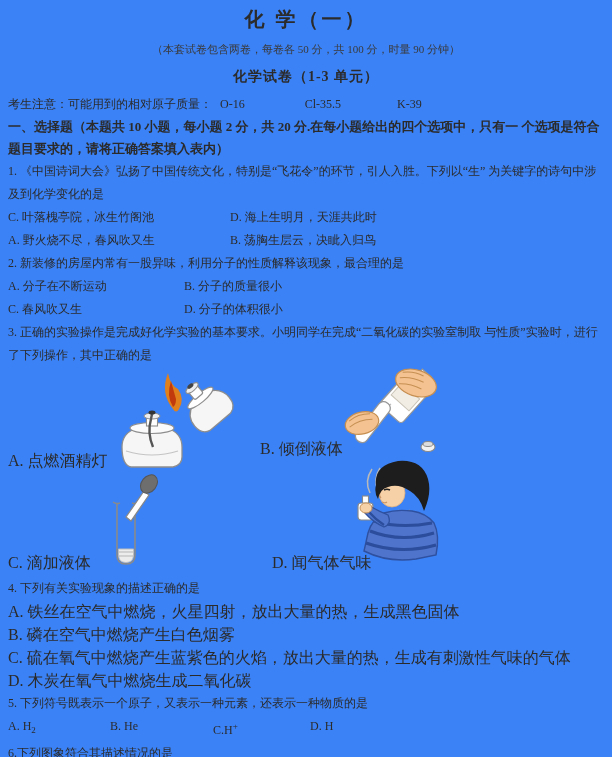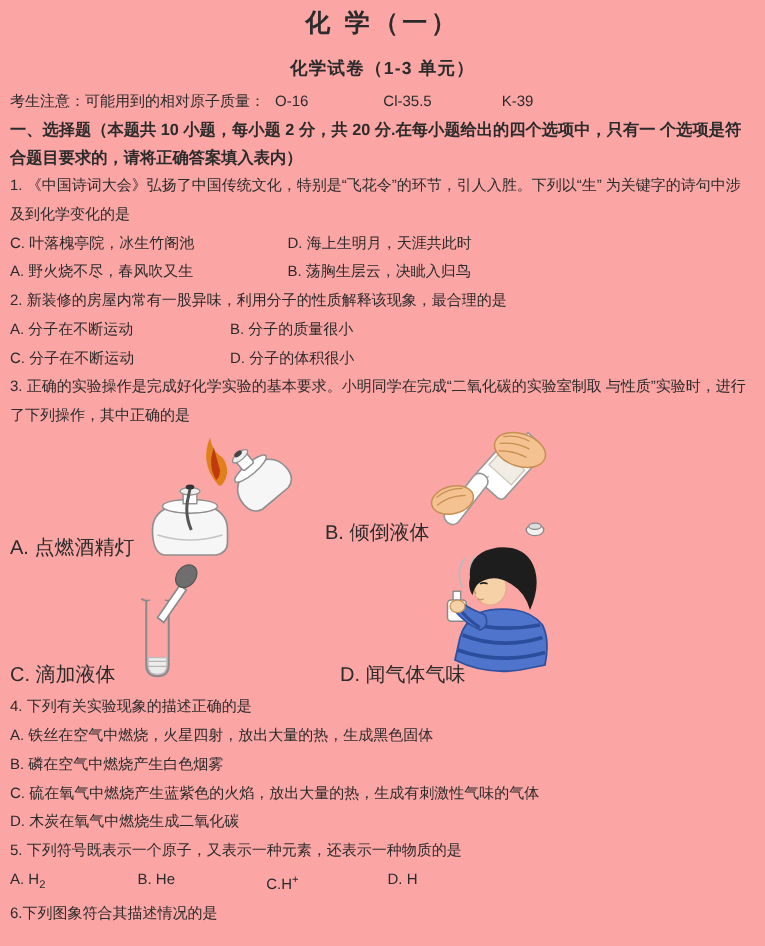--- a/index.html
+++ b/index.html
@@ -1,49 +1,50 @@
 <!DOCTYPE html>
 <html><head>
 <meta charset="utf-8">
 <style>
   html,body{margin:0;padding:0;background:#ffffff;}
   .page{
     width:612px;height:757px;box-sizing:border-box;
-    background:#fca5a5;color:#2b2b2b;position:relative;overflow:hidden;
+    background:#3b82f6;color:#2b2b2b;position:relative;overflow:hidden;
     padding:4px 8px 0 8px;
-    font-family:Liberation Sans, sans-serif;
+    font-family:Liberation Serif, serif;
   }
   .title{text-align:center;font-weight:bold;font-size:20px;line-height:30px;letter-spacing:3px;}
   .subtitle{text-align:center;font-size:11px;line-height:16px;margin-top:7px;color:#3a3a3a;}
   .paper-title{text-align:center;font-weight:bold;font-size:14px;line-height:24px;margin-top:8px;letter-spacing:1px;}
   .notice{font-size:12px;line-height:20px;margin-top:5px;}
   .mass-o{margin-left:8px;}
   .mass-cl{margin-left:60px;}
   .mass-k{margin-left:56px;}
   .sec{font-weight:bold;font-size:13px;line-height:22px;margin:2px 0 0 0;}
   p.stem{font-size:12px;line-height:23px;margin:0;}
   .optrow{display:flex;font-size:12px;line-height:23px;}
   .optrow .c1{width:222px;flex:0 0 auto;}
   .optrow.narrow .c1{width:176px;}
-  .optline{font-size:12px;line-height:23px;}
+  .optline{font-size:16px;line-height:23px;}
   .figrow{position:relative;}
   .figrow.ab{height:104px;}
   .figrow.cd{height:106px;}
   .figlabel{position:absolute;font-size:16px;white-space:nowrap;}
   .figsvg{position:absolute;}
   .q5row{display:flex;font-size:12px;line-height:23px;}
   .q5row .o1{width:102px;}.q5row .o2{width:103px;}.q5row .o3{width:97px;}
   sub,sup{font-size:9px;}
 </style>
 </head>
 <body>
 
 <div class="page">
 
   <div class="title">化 学（一）</div>
+  <div class="subtitle">（本套试卷包含两卷，每卷各 50 分，共 100 分，时量 90 分钟）</div>
   <div class="paper-title">化学试卷（1-3 单元）</div>
 
   <div class="notice">
     <span>考生注意：可能用到的相对原子质量：</span><span class="mass-o">O-16</span><span class="mass-cl">Cl-35.5</span><span class="mass-k">K-39</span>
   </div>
 
   <p class="sec">一、选择题（本题共 10 小题，每小题 2 分，共 20 分.在每小题给出的四个选项中，只有一 个选项是符合题目要求的，请将正确答案填入表内）</p>
 
   <p class="stem">1. 《中国诗词大会》弘扬了中国传统文化，特别是“飞花令”的环节，引人入胜。下列以“生” 为关键字的诗句中涉及到化学变化的是</p>
   <div class="optrow">
@@ -54,21 +55,21 @@
     <span class="c1">A. 野火烧不尽，春风吹又生</span>
     <span>B. 荡胸生层云，决眦入归鸟</span>
   </div>
 
   <p class="stem">2. 新装修的房屋内常有一股异味，利用分子的性质解释该现象，最合理的是</p>
   <div class="optrow narrow">
     <span class="c1">A. 分子在不断运动</span>
     <span>B. 分子的质量很小</span>
   </div>
   <div class="optrow narrow">
-    <span class="c1">C. 分子在不断运动</span>
+    <span class="c1">C. 春风吹又生</span>
     <span>D. 分子的体积很小</span>
   </div>
 
   <p class="stem">3. 正确的实验操作是完成好化学实验的基本要求。小明同学在完成“二氧化碳的实验室制取 与性质”实验时，进行了下列操作，其中正确的是</p>
 
   <div class="figrow ab">
     <svg class="figsvg" style="left:104px;top:2px;" width="135" height="102" viewBox="0 0 135 102">
 
       <path d="M61,40 Q48,24 56,4 Q58,16 66,20 Q73,30 67,40 Q64,45 61,40 Z" fill="#e0801c"></path>
       <path d="M61,38 Q54,27 59,12 Q62,23 64,30 Q64,36 61,38 Z" fill="#c13a0e"></path>

